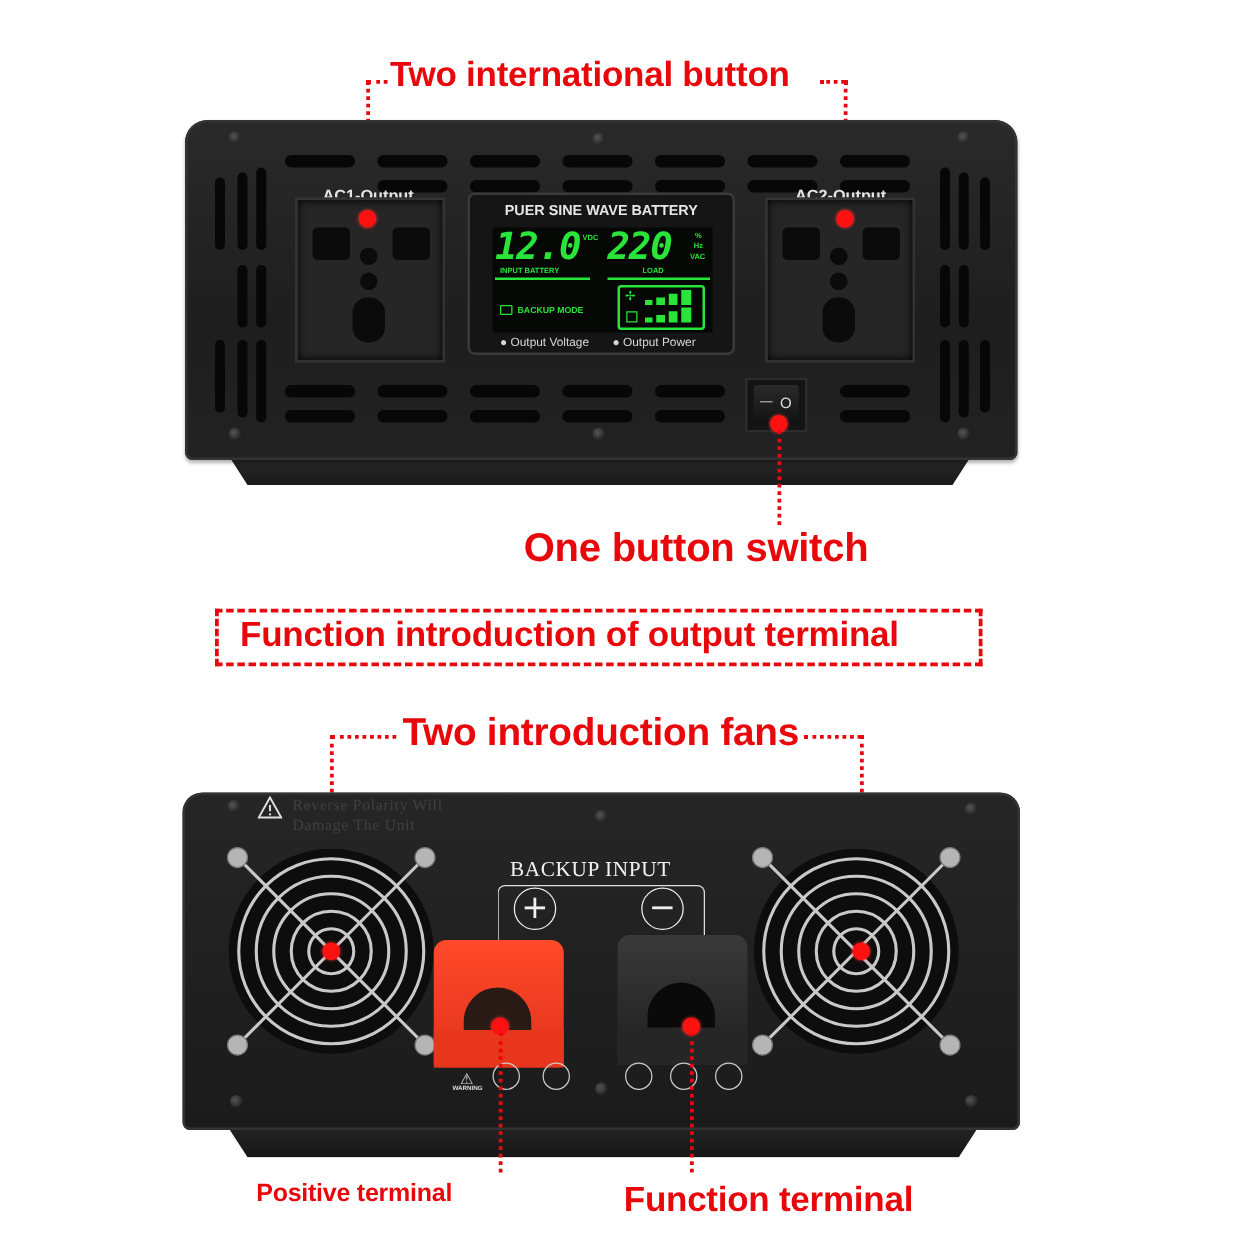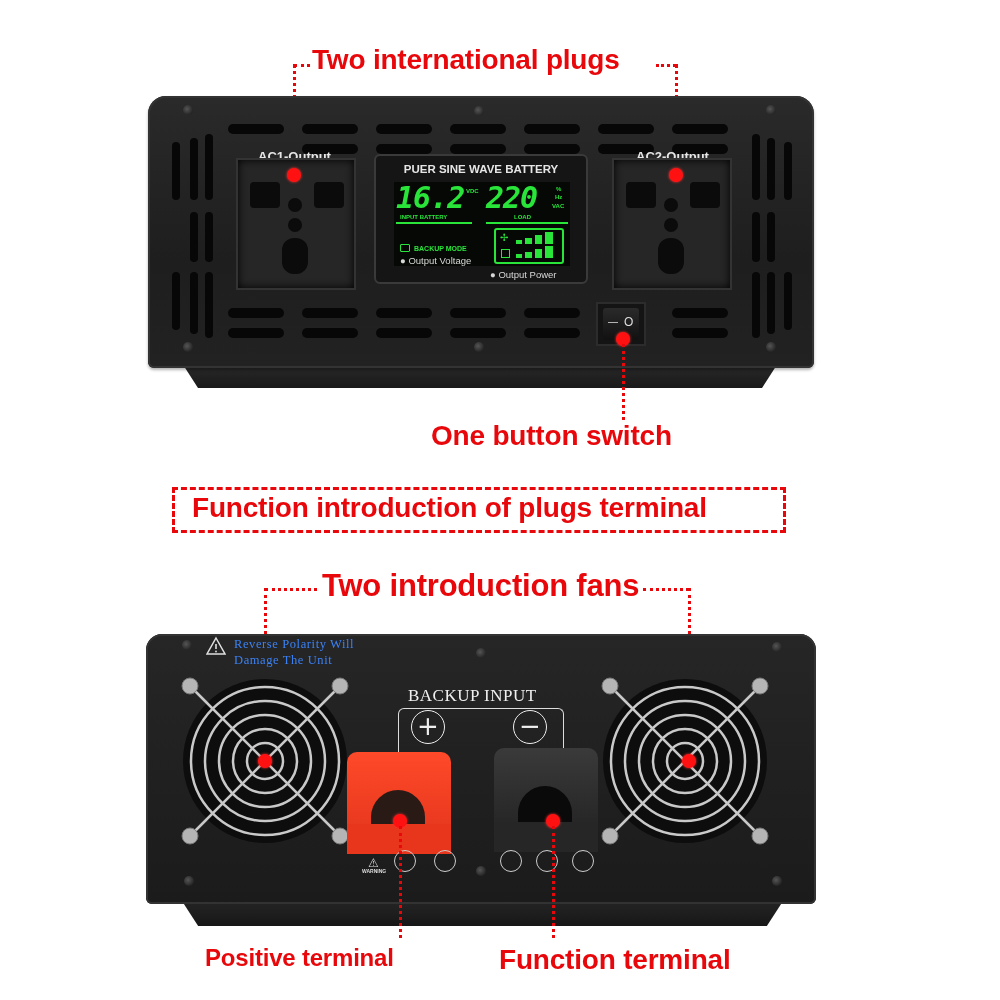--- a/index.html
+++ b/index.html
@@ -60,33 +60,33 @@
     position: absolute; left: 146px; top: 634px; width: 670px; height: 270px;
     background: linear-gradient(180deg, #262626 0%, #1b1b1b 100%);
     border-radius: 16px 16px 6px 6px;
     box-shadow: inset 0 0 0 2px #333;
   }
   .rear-foot {
     position: absolute; left: 180px; top: 898px; width: 605px; height: 28px;
     background: linear-gradient(180deg, #262626, #171717);
     clip-path: polygon(0 0, 100% 0, 97% 100%, 3% 100%);
   }
-  .warn-text { position: absolute; color: #3b82f6; font-family: "Liberation Serif", serif; font-size: 12.5px; line-height: 16px; letter-spacing: 0.6px; }
+  .warn-text { position: absolute; color: #404040; font-family: "Liberation Serif", serif; font-size: 12.5px; line-height: 16px; letter-spacing: 0.6px; }
   .fan { position: absolute; width: 170px; height: 170px; }
   .batt-title { position: absolute; left: 408px; top: 686px; color: #f0f0f0; font-family: "Liberation Serif", serif; font-size: 17px; letter-spacing: 0.5px; }
   .batt-bracket { position: absolute; left: 398px; top: 708px; width: 166px; height: 46px; border: 1.5px solid #ddd; border-bottom: none; border-radius: 6px 6px 0 0; }
   .polarity { position: absolute; width: 34px; height: 34px; border: 1.5px solid #eee; border-radius: 50%; color: #eee; text-align: center; font-size: 26px; line-height: 30px; font-family: "DejaVu Sans", sans-serif; }
   .cap { position: absolute; width: 104px; height: 100px; border-radius: 10px 10px 4px 4px; }
   .cap .mouth { position: absolute; left: 24px; top: 38px; width: 54px; height: 54px; border-radius: 27px 27px 0 0; background: #181818; }
   .mini-icon { position: absolute; width: 22px; height: 22px; border: 1px solid #ccc; border-radius: 50%; }
 </style>
 </head>
 <body>
 
-<div class="callout" style="left:312px; top:44px; font-size:28px;">Two international plugs</div>
+<div class="callout" style="left:312px; top:44px; font-size:28px;">Two international button</div>
 <div class="dash-h" style="left:294px; top:64px; width:16px;"></div>
 <div class="dash-v" style="left:293px; top:64px; height:108px;"></div>
 <div class="dash-h" style="left:656px; top:64px; width:20px;"></div>
 <div class="dash-v" style="left:675px; top:64px; height:108px;"></div>
 
 <div class="front-foot"></div>
 <div class="front"></div>
 
 <div class="screw" style="left:183px; top:105px;"></div>
 <div class="screw" style="left:474px; top:106px;"></div>
@@ -158,21 +158,21 @@
   <div class="hole" style="left:50px; top:58px; width:14px; height:14px; border-radius:50%;"></div>
   <div class="hole" style="left:44px; top:78px; width:26px; height:36px; border-radius:12px;"></div>
 </div>
 
 <div class="dot" style="left:287px; top:168px;"></div>
 <div class="dot" style="left:669px; top:168px;"></div>
 
 <div class="lcd-frame">
   <div class="lcd-title">PUER SINE WAVE BATTERY</div>
   <div class="lcd">
-    <div class="seg" style="left:2px; top:-2px; font-size:30px; letter-spacing:-1px;">16.2</div>
+    <div class="seg" style="left:2px; top:-2px; font-size:30px; letter-spacing:-1px;">12.0</div>
     <div class="lcd-small" style="left:72px; top:6px;">VDC</div>
     <div class="seg" style="left:92px; top:-2px; font-size:30px; letter-spacing:-1px;">220</div>
     <div class="lcd-small" style="left:162px; top:4px;">%</div>
     <div class="lcd-small" style="left:161px; top:12px;">Hz</div>
     <div class="lcd-small" style="left:158px; top:21px;">VAC</div>
     <div class="lcd-small" style="left:6px; top:32px;">INPUT BATTERY</div>
     <div class="lcd-small" style="left:120px; top:32px;">LOAD</div>
     <div class="lcd-line" style="left:2px; top:40px; width:76px;"></div>
     <div class="lcd-line" style="left:92px; top:40px; width:82px;"></div>
     <div style="position:absolute; left:6px; top:62px; width:10px; height:8px; border:1.5px solid #29e53a; border-radius:1px;"></div>
@@ -183,37 +183,37 @@
       <div class="bar" style="left:29px; top:8px; width:7px; height:6px;"></div>
       <div class="bar" style="left:39px; top:5px; width:7px; height:9px;"></div>
       <div class="bar" style="left:49px; top:2px; width:8px; height:12px;"></div>
       <div style="position:absolute; left:5px; top:19px; width:9px; height:9px; border:1.5px solid #29e53a;"></div>
       <div class="bar" style="left:20px; top:24px; width:6px; height:4px;"></div>
       <div class="bar" style="left:29px; top:22px; width:7px; height:6px;"></div>
       <div class="bar" style="left:39px; top:19px; width:7px; height:9px;"></div>
       <div class="bar" style="left:49px; top:16px; width:8px; height:12px;"></div>
     </div>
   </div>
-  <div class="lcd-legend" style="left:24px; top:99px;">● <span>Output Voltage</span></div>
+  <div class="lcd-legend" style="left:24px; top:113px;">● <span>Output Voltage</span></div>
   <div class="lcd-legend" style="left:114px; top:113px;">● <span>Output Power</span></div>
 </div>
 
 <div class="switch-bezel">
   <div class="switch-rocker">
     <span style="position:absolute; left:5px; top:8px; color:#ddd; font-size:10px;">—</span>
     <span style="position:absolute; left:21px; top:7px; color:#ddd; font-size:12px;">O</span>
   </div>
 </div>
 <div class="dot" style="left:616px; top:332px;"></div>
 <div class="dash-v" style="left:622px; top:344px; height:76px;"></div>
 
-<div class="callout" style="left:419px; top:420px; font-size:28px;margin-left:12px;">One button switch</div>
+<div class="callout" style="left:419px; top:420px; font-size:32px;">One button switch</div>
 
 <div style="position:absolute; left:172px; top:487px; width:614px; height:46px; border:3px dashed #e8080c;"></div>
-<div class="callout" style="left:192px; top:492px; font-size:28px;">Function introduction of plugs terminal</div>
+<div class="callout" style="left:192px; top:492px; font-size:28px;">Function introduction of output terminal</div>
 
 <div class="callout" style="left:322px; top:568px; font-size:31px;">Two introduction fans</div>
 <div class="dash-h" style="left:265px; top:588px; width:52px;"></div>
 <div class="dash-v" style="left:264px; top:588px; height:172px;"></div>
 <div class="dash-h" style="left:643px; top:588px; width:46px;"></div>
 <div class="dash-v" style="left:688px; top:588px; height:172px;"></div>
 
 <div class="rear-foot"></div>
 <div class="rear"></div>
 
@@ -293,14 +293,14 @@
 <div class="mini-icon" style="left:434px; top:850px;"></div>
 <div class="mini-icon" style="left:500px; top:850px;"></div>
 <div class="mini-icon" style="left:536px; top:850px;"></div>
 <div class="mini-icon" style="left:572px; top:850px;"></div>
 
 <div class="dot" style="left:393px; top:814px;"></div>
 <div class="dot" style="left:546px; top:814px;"></div>
 <div class="dash-v" style="left:399px; top:826px; height:112px;"></div>
 <div class="dash-v" style="left:552px; top:826px; height:112px;"></div>
 
-<div class="callout" style="left:205px; top:944px; font-size:24px;">Positive terminal</div>
+<div class="callout" style="left:205px; top:944px; font-size:20px;">Positive terminal</div>
 <div class="callout" style="left:499px; top:944px; font-size:28px;">Function terminal</div>
 
 </body></html>

